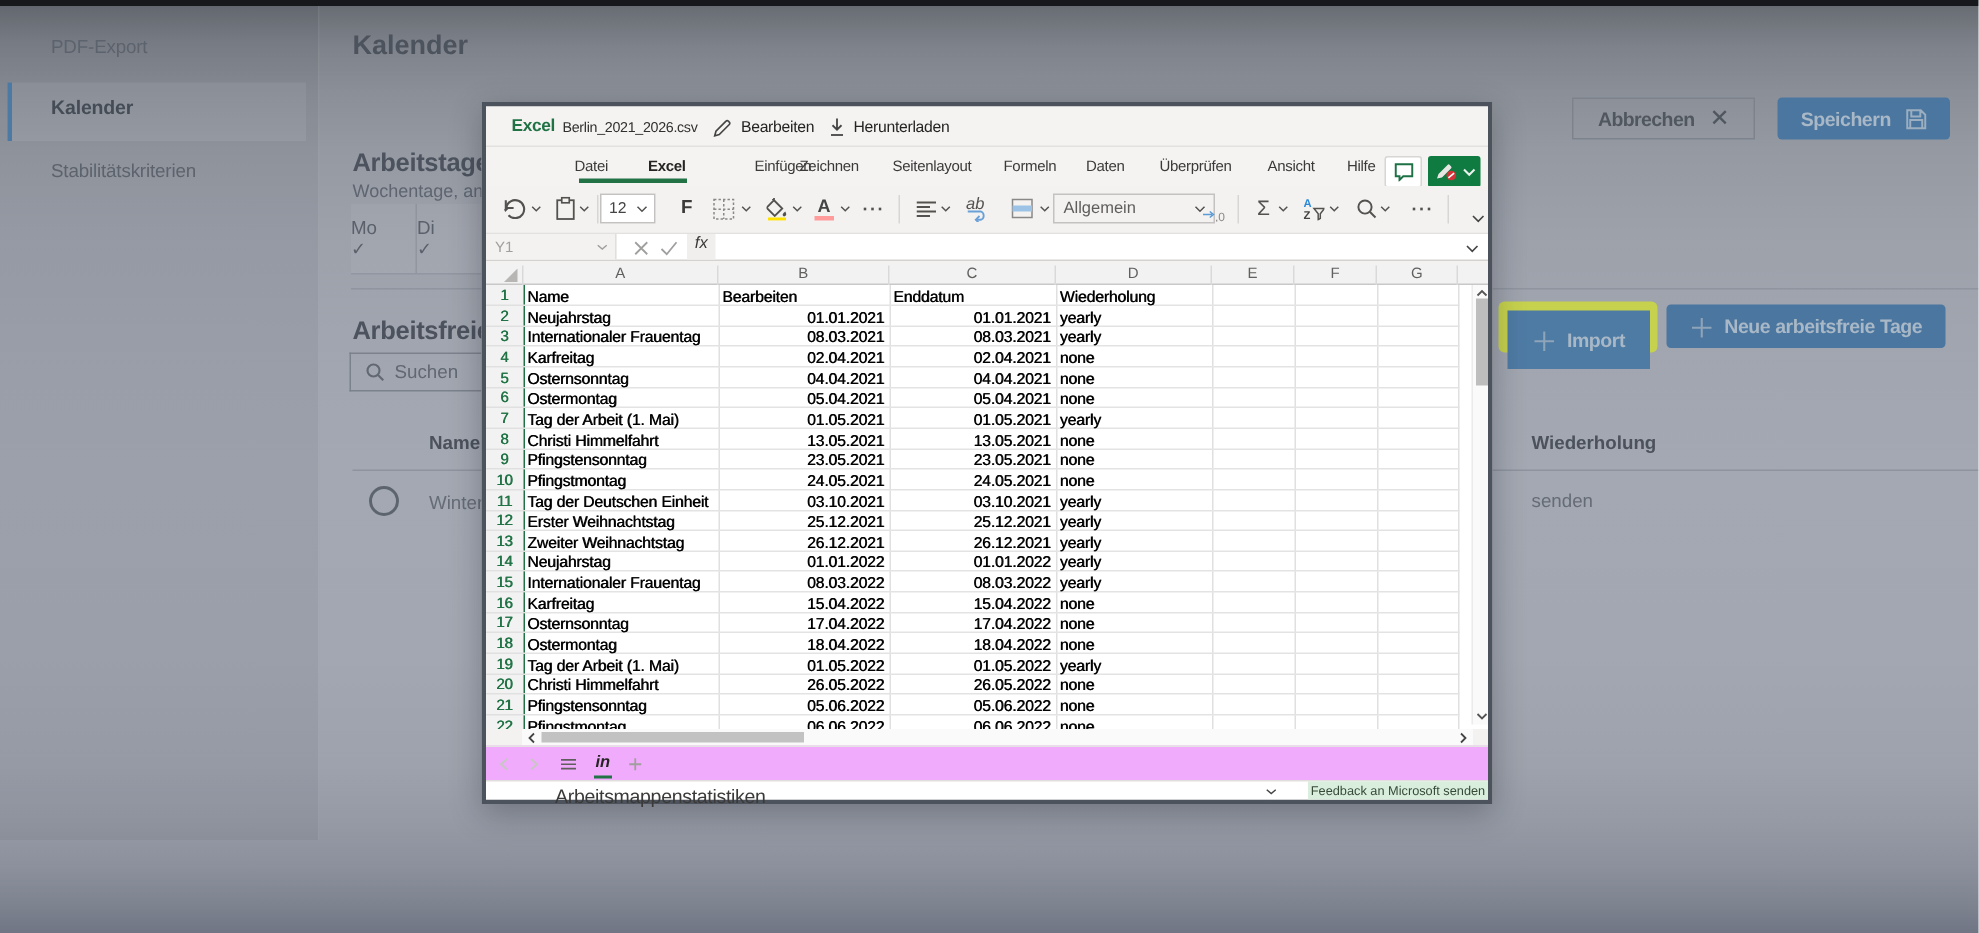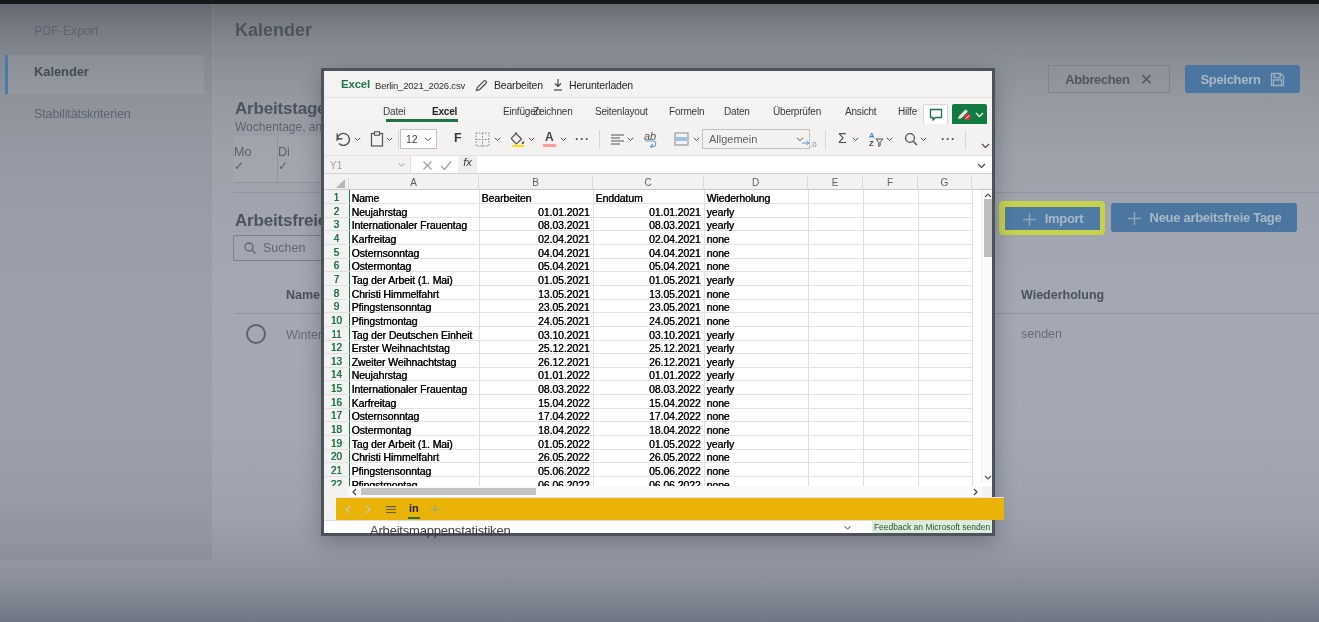--- a/index.html
+++ b/index.html
@@ -32,21 +32,21 @@
   #th-name { left:286px; top:288px; font-size:12.5px; font-weight:700; color:#4c525c; }
   #th-wied { left:1021px; top:288px; font-size:12.5px; font-weight:700; color:#4c525c; }
   #th-line { left:235px; top:313px; width:1084px; height:1px; background:rgba(70,76,86,0.22); }
   #row-circle { left:246px; top:324px; width:20px; height:20px; border:2px solid #5d646e; border-radius:50%; }
   #row-winter { left:286px; top:328px; font-size:12.5px; color:#666c76; }
   #row-keine { left:1021px; top:327px; font-size:12.5px; color:#666c76; }
 
   #btn-abbrechen { left:1048px; top:65px; width:122px; height:28px; }
   #btn-speichern { left:1185px; top:65px; width:115px; height:28px; gap:9px; }
   #ring-import { left:999px; top:201px; width:106px; height:34px; background:#c6d24d; border-radius:4px; }
-  #btn-import { left:1005px; top:207px; width:95px; height:23px; background:#4e7ba4; border-radius:0; gap:8px; }
+  #btn-import { left:1005px; top:207px; width:95px; height:39px; background:#4e7ba4; border-radius:0; gap:8px; }
   #btn-neue { left:1111px; top:203px; width:186px; height:29px; gap:8px; }
 
   
   #modal { left:321px; top:68px; width:674px; height:468px; border:3px solid #4d535c; background:#f3f2f1; box-shadow:0 6px 20px rgba(20,24,32,0.30); }
   .m { position:absolute; }
 
   #mhead { left:0; top:0; width:668px; height:27px; background:#f4f3f2; border-bottom:1px solid #e3e1df; }
   #mx-excel { left:17px; top:7px; font-size:11.5px; letter-spacing:-0.2px; font-weight:700; color:#217346; }
   #mx-file { left:51px; top:8.5px; font-size:9.5px; color:#30302e; letter-spacing:-0.2px; }
   #mx-bearb { left:170px; top:8px; font-size:10.5px; letter-spacing:-0.2px; color:#252423; }
@@ -76,21 +76,21 @@
   #sheet { position:absolute; left:0; top:14px; }
   table { border-collapse:collapse; table-layout:fixed; }
   td { font-size:10.5px; letter-spacing:-0.1px; color:#000; text-shadow:0.4px 0 0 #222; white-space:nowrap; border-right:1px solid #e0e0e0; border-bottom:1px solid #e3e3e3; height:13.65px; padding:0 3px 0 2px; line-height:10px; vertical-align:bottom; }
   td.gut { background:#f2f2f2; color:#217346; text-align:center; border-right:1.5px solid #217346; border-bottom:1px solid #e0e0e0; font-size:10px; text-shadow:0.4px 0 0 #217346; padding:0; }
   td.d { text-align:right; }
   
   #vscroll { left:657px; top:119px; width:11px; height:293px; background:#fafafa; border-left:1px solid #ebebeb; }
   #vthumb { position:absolute; left:1.5px; top:9px; width:8px; height:58px; background:#bdbdbd; }
   #hscroll { left:24px; top:415px; width:634px; height:11px; background:#fafafa; }
   #hthumb { position:absolute; left:13px; top:2px; width:175px; height:7px; background:#c2c2c2; }
-  #msheetbar { left:12px; top:426px; width:668px; height:23px; background:#eab308; border-top:1px solid #e5e3e1; }
+  #msheetbar { left:0; top:426px; width:668px; height:23px; background:#f0abfc; border-top:1px solid #e5e3e1;font-style:italic; }
   #mstatus { left:0; top:449px; width:668px; height:13px; background:#fff; border-top:1px solid #e1dfdd; font-size:10px; color:#3b3a39; }
   #fbbox { position:absolute; right:0px; top:0px; width:120px; height:12px; background:#d9eedd; color:#374a37; font-size:8.5px; white-space:nowrap; display:flex; align-items:center; justify-content:center; }
 </style>
 </head>
 <body>
   <div id="topbar" class="abs"></div>
   <div id="sidebar" class="abs">
     <div id="nav-sel" class="abs"></div>
     <div class="navitem" style="top:20px;">PDF-Export</div>
     <div class="navitem" style="top:60px; color:#454c56; font-weight:700; font-size:13px;">Kalender</div>

